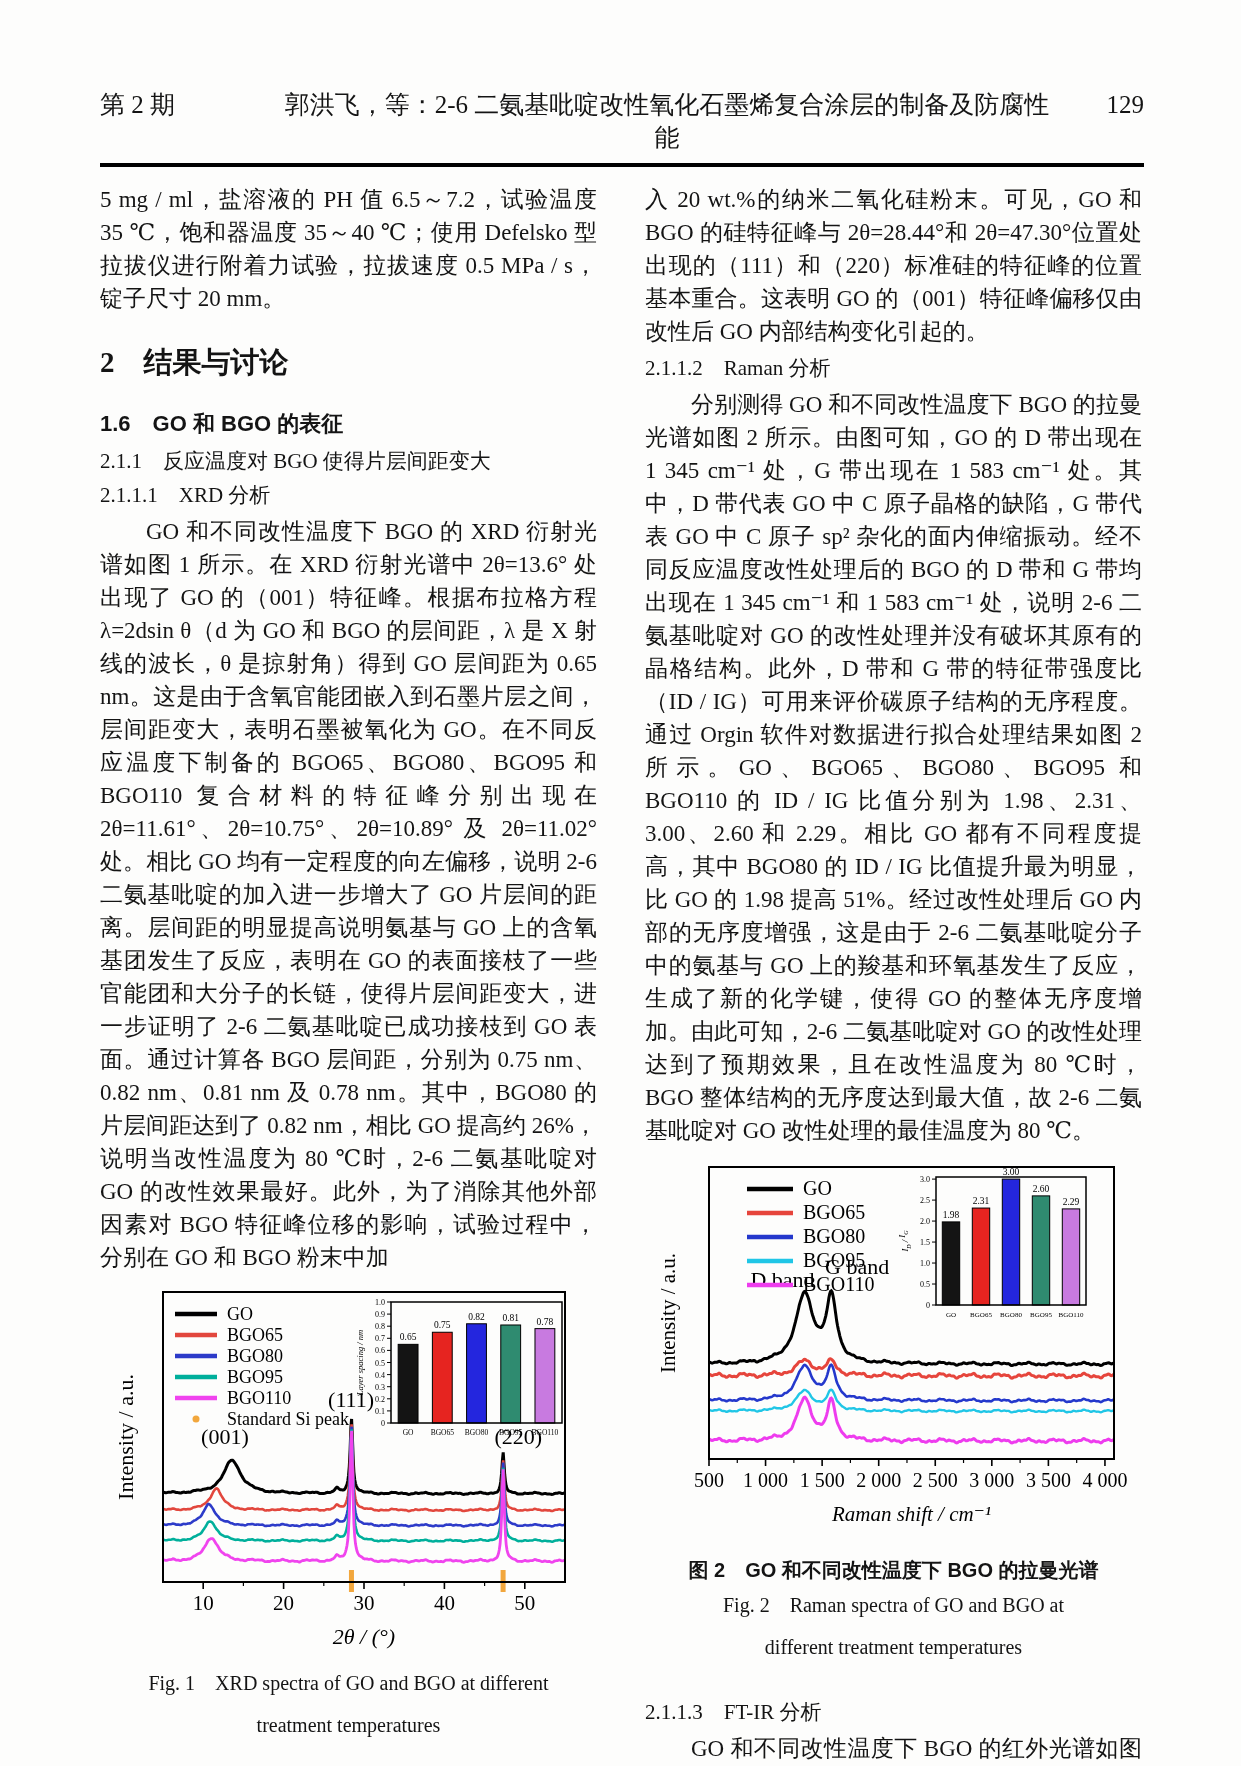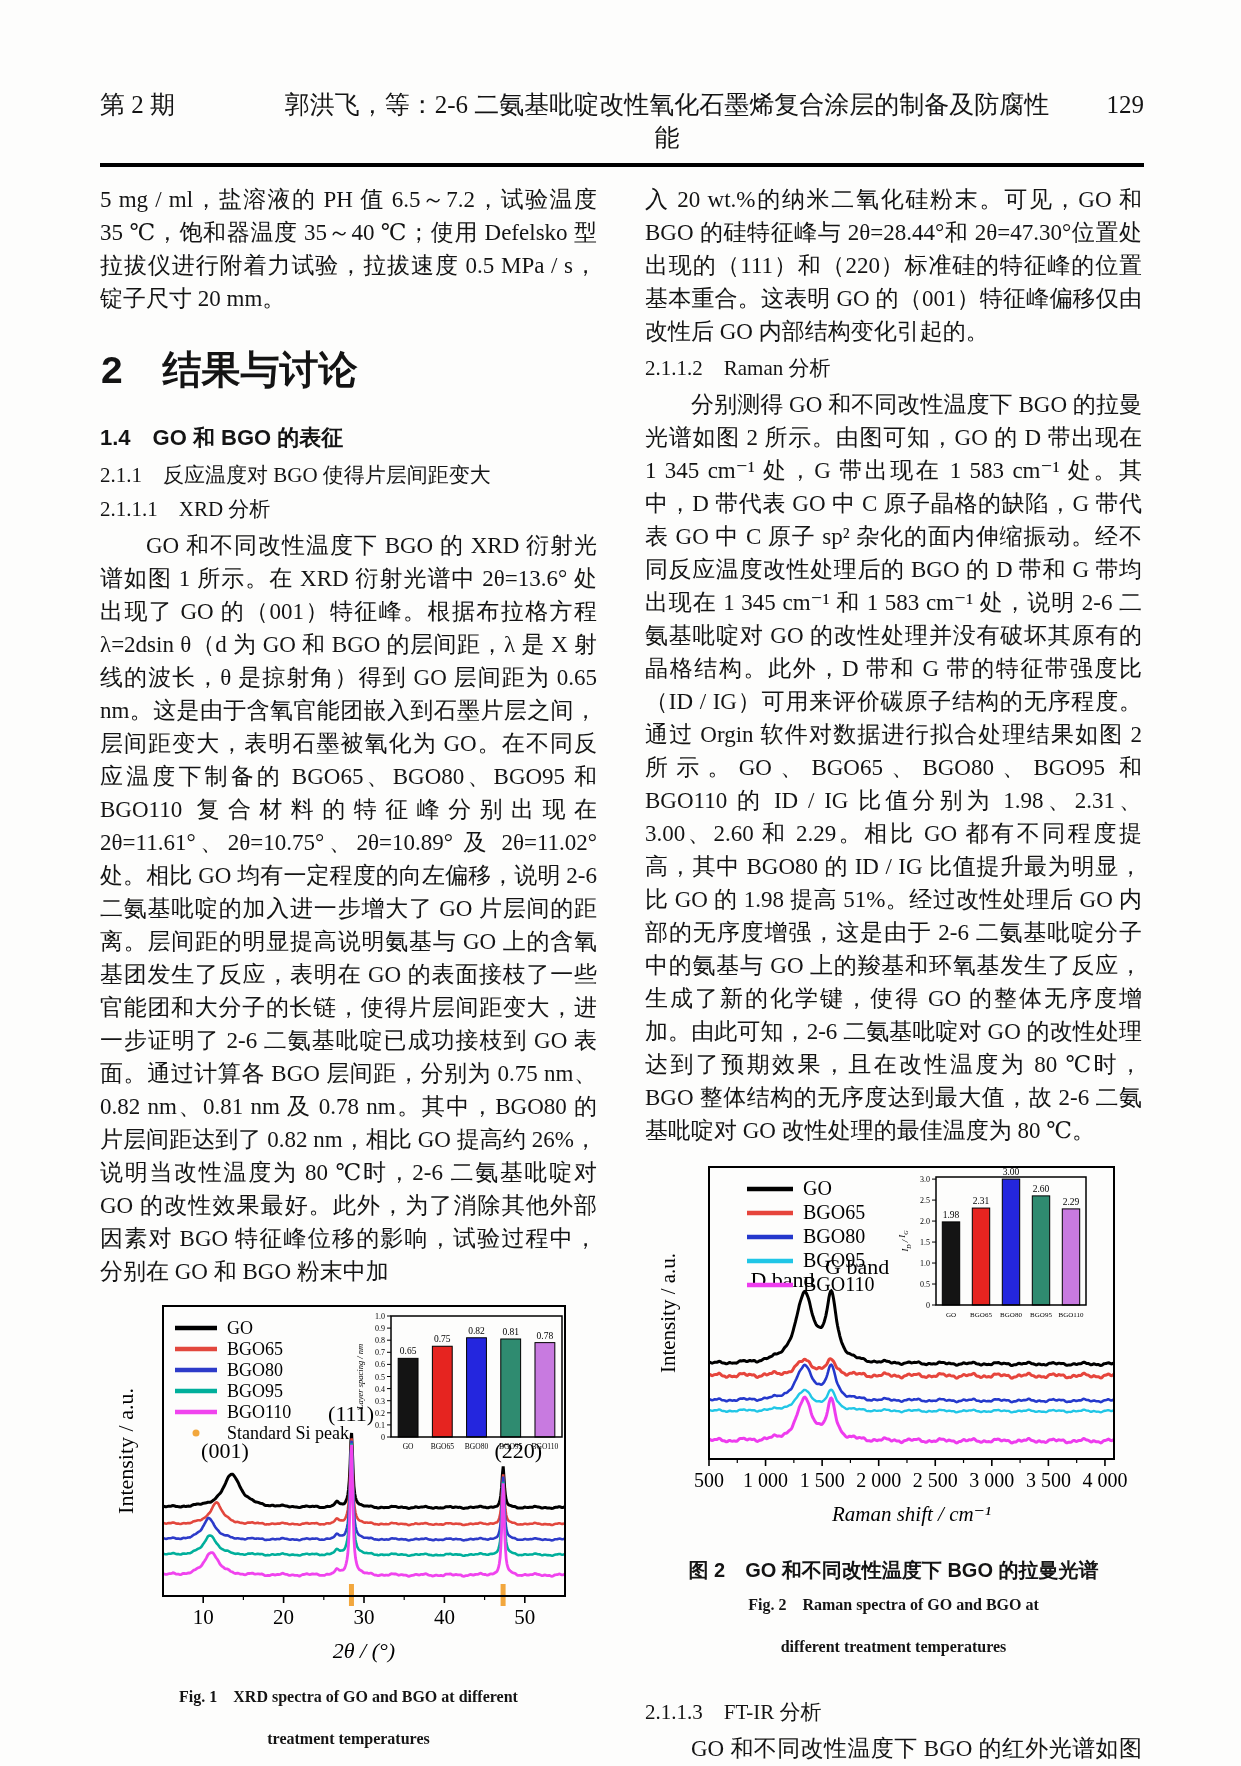--- a/index.html
+++ b/index.html
@@ -8,49 +8,49 @@
         box-sizing:border-box;padding:88px 97px 30px 100px;overflow:hidden;}
   .pg-header{display:flex;align-items:baseline;font-size:25px;}
   .pg-header .issue{width:180px;}
   .pg-header .ptitle{flex:1;text-align:center;}
   .pg-header .pno{width:90px;text-align:right;}
   .rule{border-bottom:4px solid #000;margin-top:9px;margin-bottom:16px;}
   .columns{display:flex;gap:48px;}
   .col{width:497px;}
   p.body{font-size:23px;line-height:33px;text-align:justify;margin:0;}
   .indent{text-indent:2em;}
-  h1.sec{font-family:Liberation Mono, monospace;font-weight:600;
-         font-size:39px;margin:28px 0 26px 0;}
+  h1.sec{font-family:Liberation Serif, serif;font-weight:600;
+         font-size:29px;margin:28px 0 26px 0;}
   h2.sec{font-family:"Liberation Sans","DejaVu Sans",sans-serif;font-weight:700;
          font-size:22px;margin:10px 0 8px 0;}
   h3.sec{font-size:21px;font-weight:400;margin:6px 0 6px 0;}
   figure{margin:12px auto 0 auto;text-align:center;}
   figcaption .cap-zh{font-family:"Liberation Sans","DejaVu Sans",sans-serif;
          font-weight:600;font-size:20px;margin-top:16px;}
-  figcaption .cap-en{font-weight:700;font-size:16px;line-height:42px;}
+  figcaption .cap-en{font-weight:400;font-size:20px;line-height:42px;}
   svg text{font-family:"Liberation Serif","DejaVu Serif",serif;fill:#000;}
 </style>
 </head>
 <body>
 
 <div class="page">
 
   <header class="pg-header">
     <span class="issue">第 2 期</span>
     <span class="ptitle">郭洪飞，等：2-6 二氨基吡啶改性氧化石墨烯复合涂层的制备及防腐性能</span>
     <span class="pno">129</span>
   </header>
   <div class="rule"></div>
 
   <div class="columns">
 
     <div class="col">
       <p class="body">5 mg / ml，盐溶液的 PH 值 6.5～7.2，试验温度 35 ℃，饱和器温度 35～40 ℃；使用 Defelsko 型拉拔仪进行附着力试验，拉拔速度 0.5 MPa / s，锭子尺寸 20 mm。</p>
       <h1 class="sec">2　结果与讨论</h1>
-      <h2 class="sec">1.4　GO 和 BGO 的表征</h2>
+      <h2 class="sec">1.6　GO 和 BGO 的表征</h2>
       <h3 class="sec">2.1.1　反应温度对 BGO 使得片层间距变大</h3>
       <h3 class="sec">2.1.1.1　XRD 分析</h3>
       <p class="body indent">GO 和不同改性温度下 BGO 的 XRD 衍射光谱如图 1 所示。在 XRD 衍射光谱中 2θ=13.6° 处出现了 GO 的（001）特征峰。根据布拉格方程 λ=2dsin θ（d 为 GO 和 BGO 的层间距，λ 是 X 射线的波长，θ 是掠射角）得到 GO 层间距为 0.65 nm。这是由于含氧官能团嵌入到石墨片层之间，层间距变大，表明石墨被氧化为 GO。在不同反应温度下制备的 BGO65、BGO80、BGO95 和 BGO110 复合材料的特征峰分别出现在 2θ=11.61°、2θ=10.75°、2θ=10.89° 及 2θ=11.02°处。相比 GO 均有一定程度的向左偏移，说明 2-6 二氨基吡啶的加入进一步增大了 GO 片层间的距离。层间距的明显提高说明氨基与 GO 上的含氧基团发生了反应，表明在 GO 的表面接枝了一些官能团和大分子的长链，使得片层间距变大，进一步证明了 2-6 二氨基吡啶已成功接枝到 GO 表面。通过计算各 BGO 层间距，分别为 0.75 nm、0.82 nm、0.81 nm 及 0.78 nm。其中，BGO80 的片层间距达到了 0.82 nm，相比 GO 提高约 26%，说明当改性温度为 80 ℃时，2-6 二氨基吡啶对 GO 的改性效果最好。此外，为了消除其他外部因素对 BGO 特征峰位移的影响，试验过程中，分别在 GO 和 BGO 粉末中加</p>
 
       <figure>
         <svg id="fig1" width="460" height="372" viewBox="0 0 460 372">
             <defs>
               <clipPath id="fig1-clip">
                 <rect x="44" y="6" width="402" height="290"></rect>
               </clipPath>

